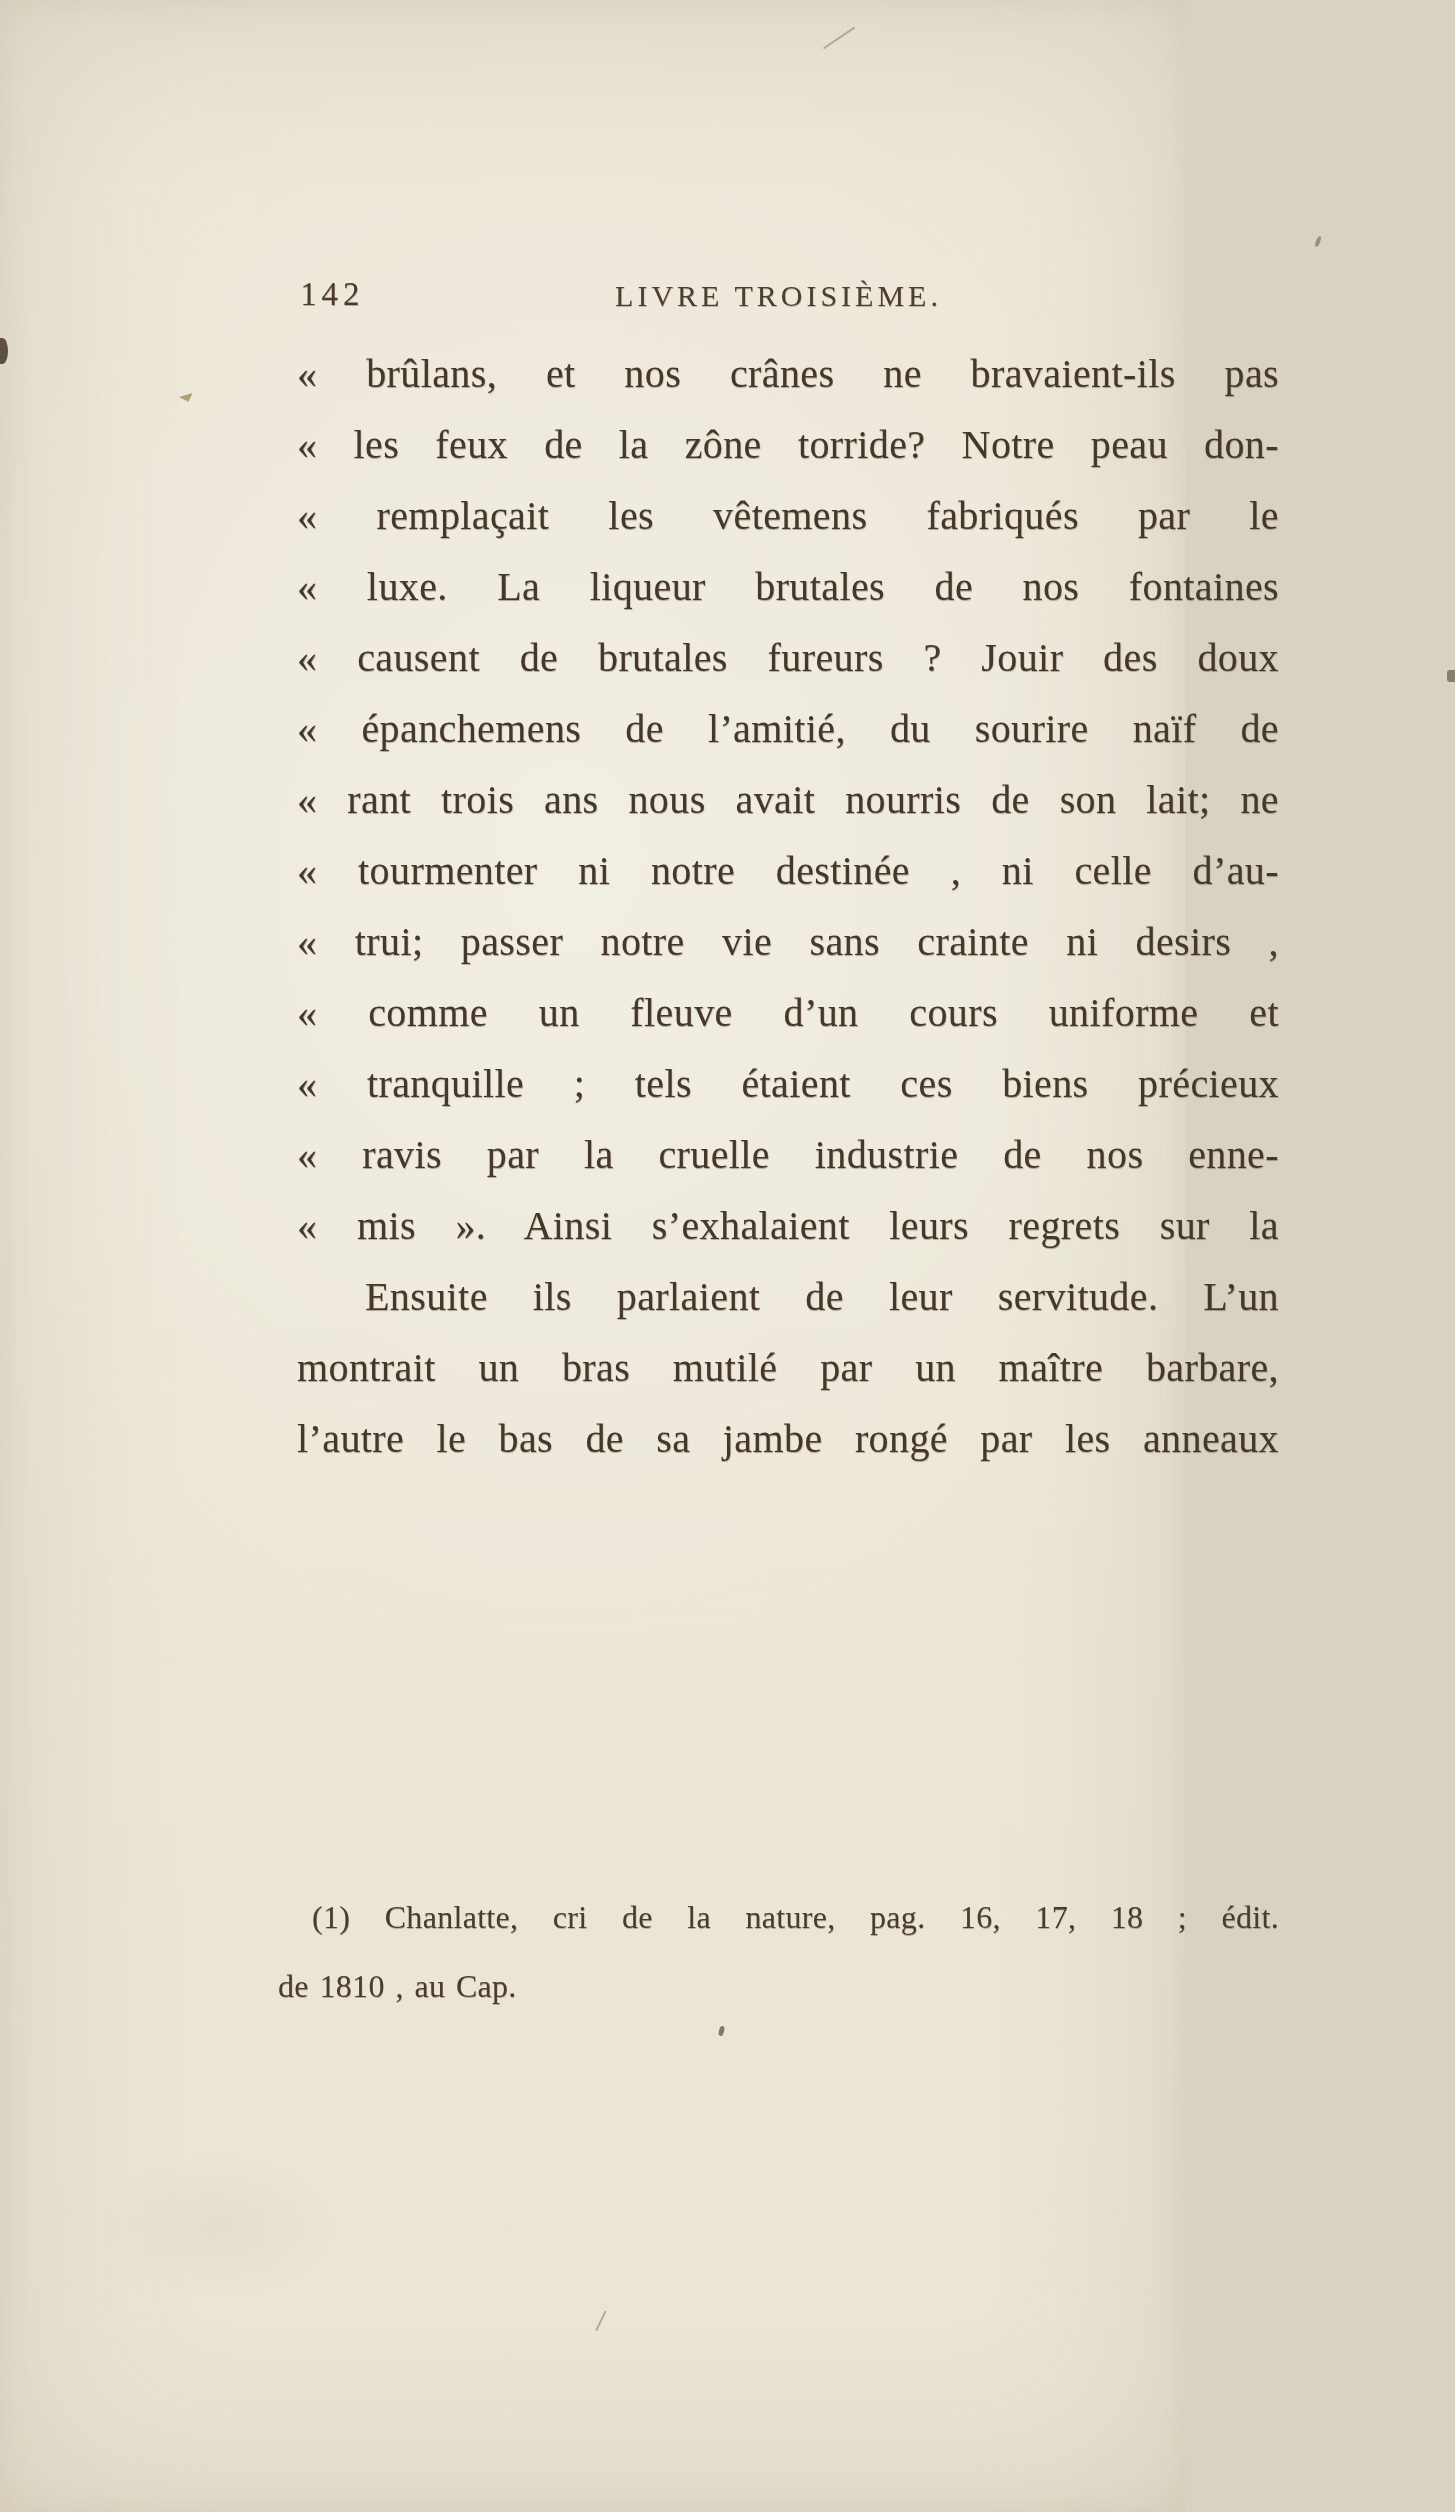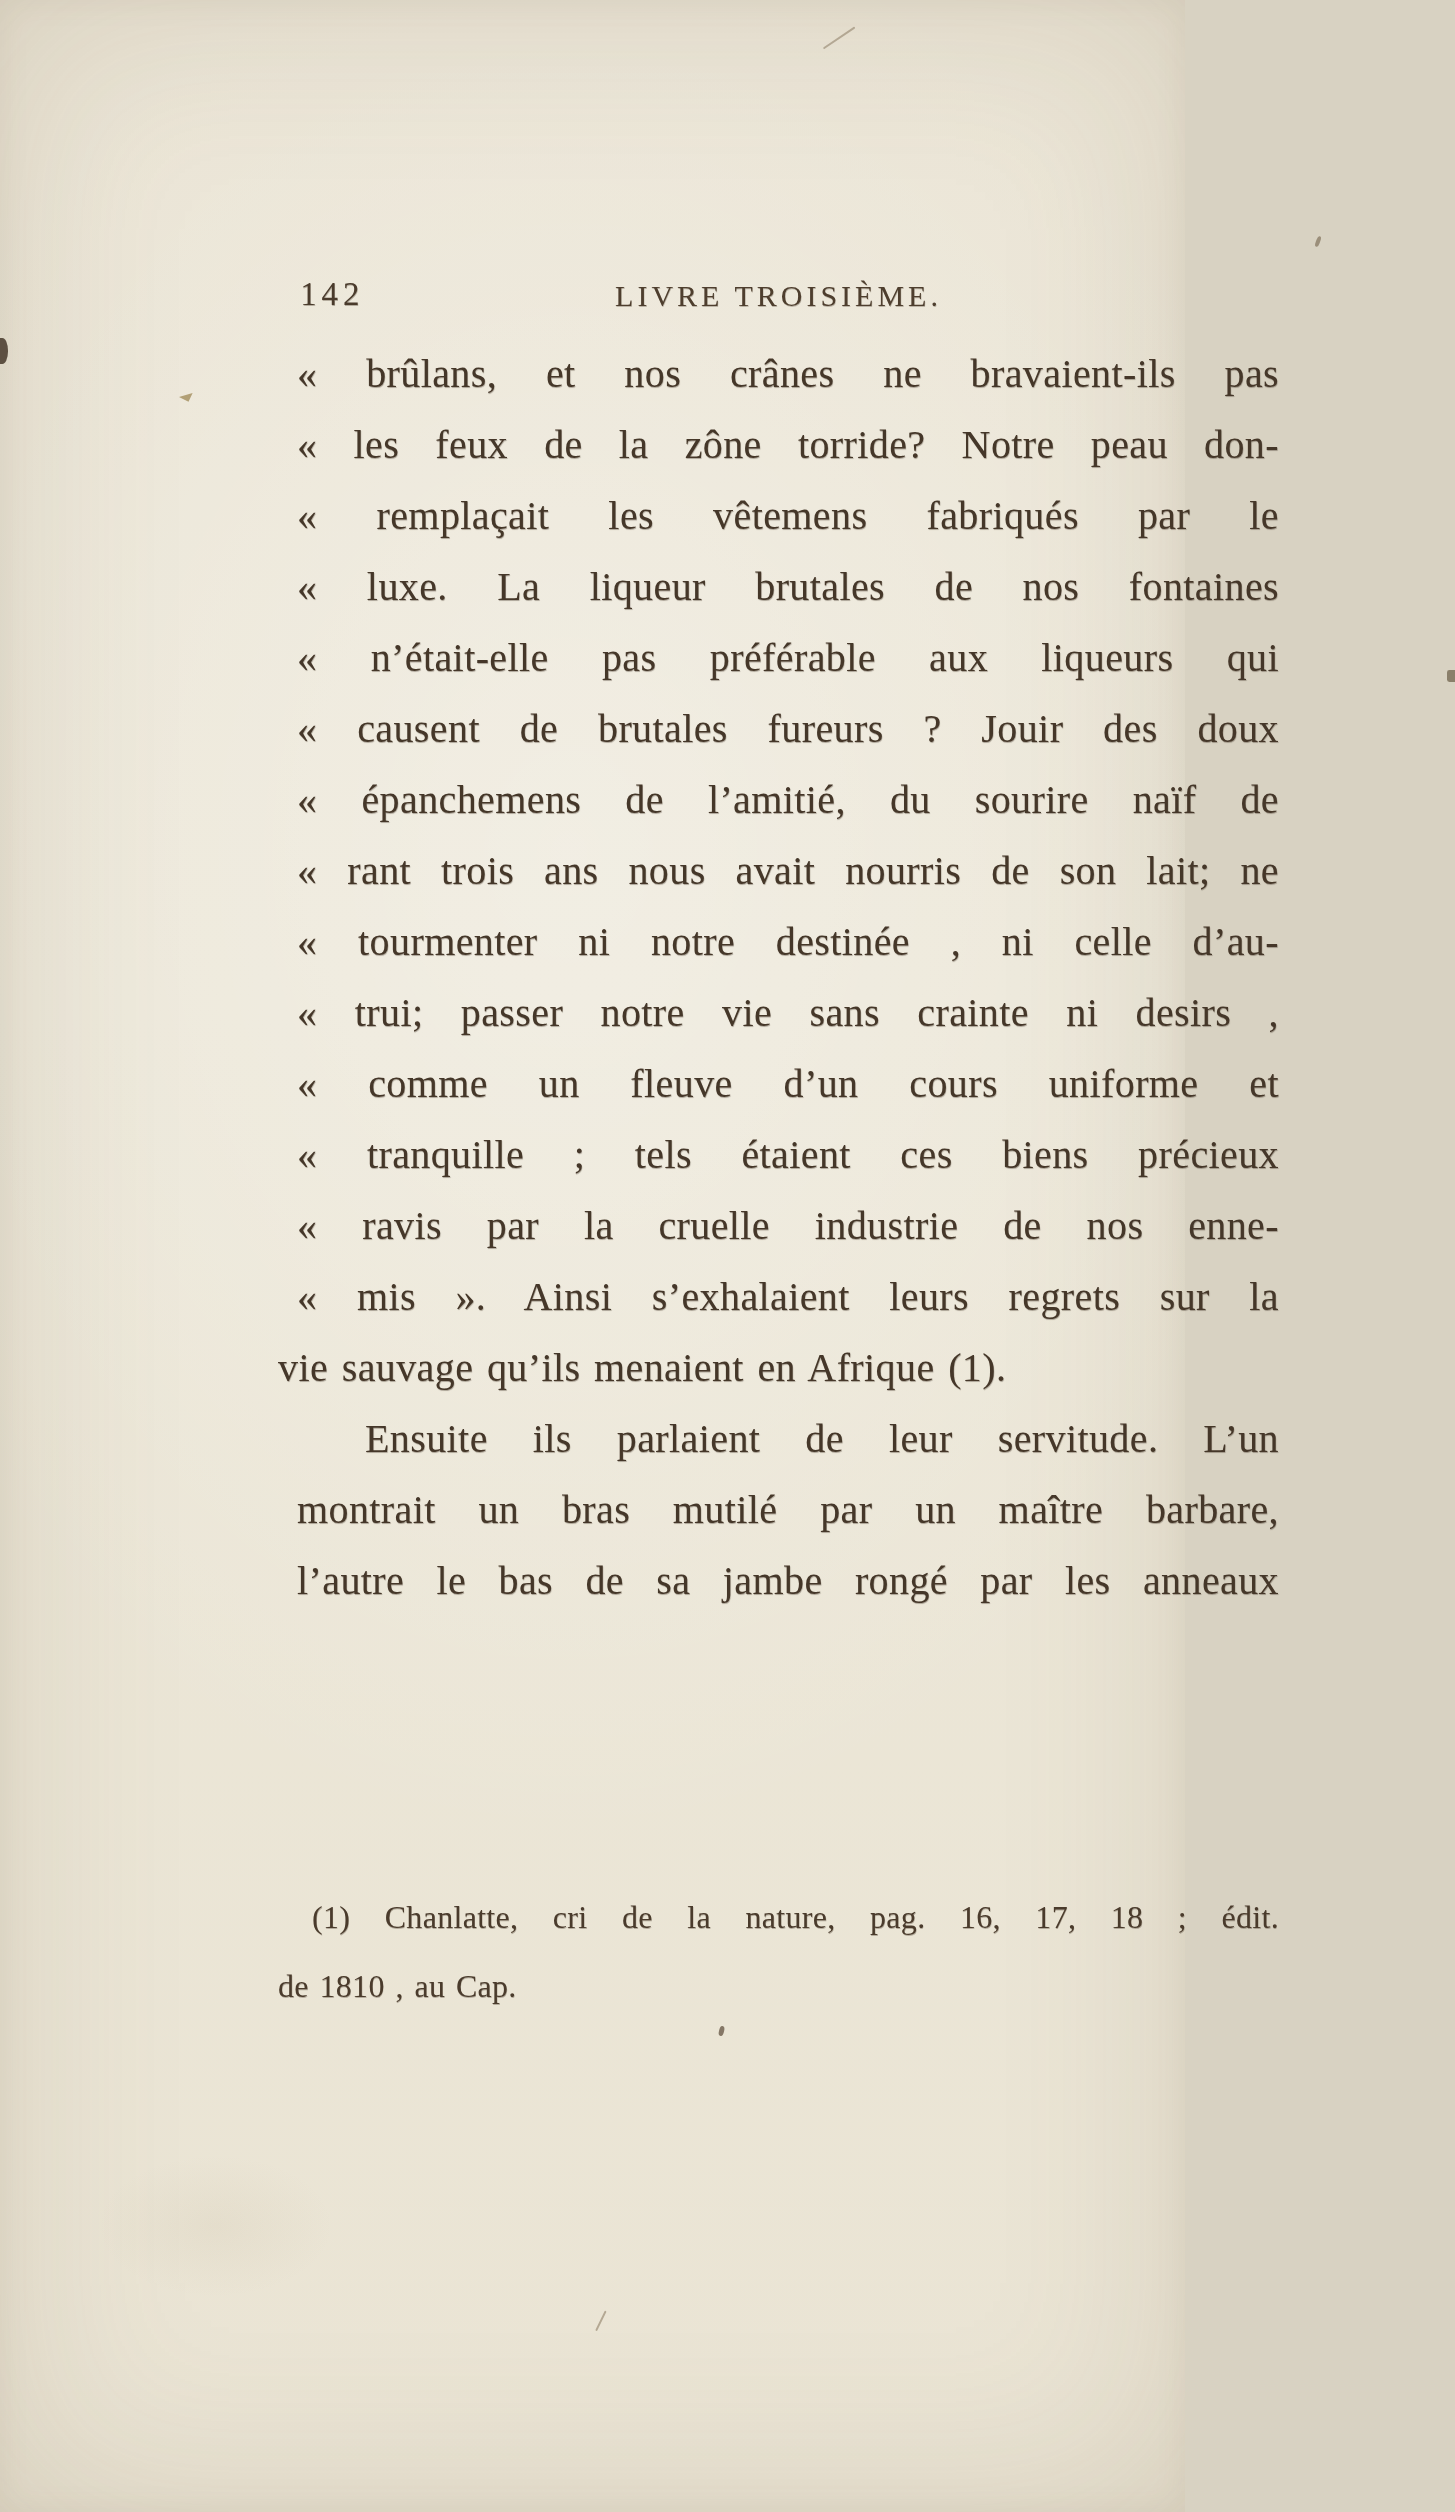--- a/index.html
+++ b/index.html
@@ -70,31 +70,29 @@
   <header class="running-head">
     <span class="page-number">142</span>
     <span class="running-title">LIVRE TROISIÈME.</span>
   </header>
 
   <main class="body-text">
     <div class="line jl">« brûlans, et nos crânes ne bravaient-ils pas</div>
     <div class="line jl">« les feux de la zône torride? Notre peau don-</div>
     <div class="line jl">« remplaçait les vêtemens fabriqués par le</div>
     <div class="line jl">« luxe. La liqueur brutales de nos fontaines</div>
-    <div class="line jl">« n’était-elle pas préférable aux liqueurs qui</div>
     <div class="line jl">« causent de brutales fureurs ? Jouir des doux</div>
     <div class="line jl">« épanchemens de l’amitié, du sourire naïf de</div>
     <div class="line jl">« rant trois ans nous avait nourris de son lait; ne</div>
     <div class="line jl">« tourmenter ni notre destinée , ni celle d’au-</div>
     <div class="line jl">« trui; passer notre vie sans crainte ni desirs ,</div>
     <div class="line jl">« comme un fleuve d’un cours uniforme et</div>
     <div class="line jl">« tranquille ; tels étaient ces biens précieux</div>
     <div class="line jl">« ravis par la cruelle industrie de nos enne-</div>
     <div class="line jl">« mis ». Ainsi s’exhalaient leurs regrets sur la</div>
-    <div class="line">vie sauvage qu’ils menaient en Afrique (1).</div>
     <div class="line jl indent">Ensuite ils parlaient de leur servitude. L’un</div>
     <div class="line jl">montrait un bras mutilé par un maître barbare,</div>
     <div class="line jl">l’autre le bas de sa jambe rongé par les anneaux</div>
   </main>
 
   <footer class="footnote">
     <div class="fn-first">(1) Chanlatte, cri de la nature, pag. 16, 17, 18 ; édit.</div>
     <div class="fn-rest">de 1810 , au Cap.</div>
   </footer>
 

